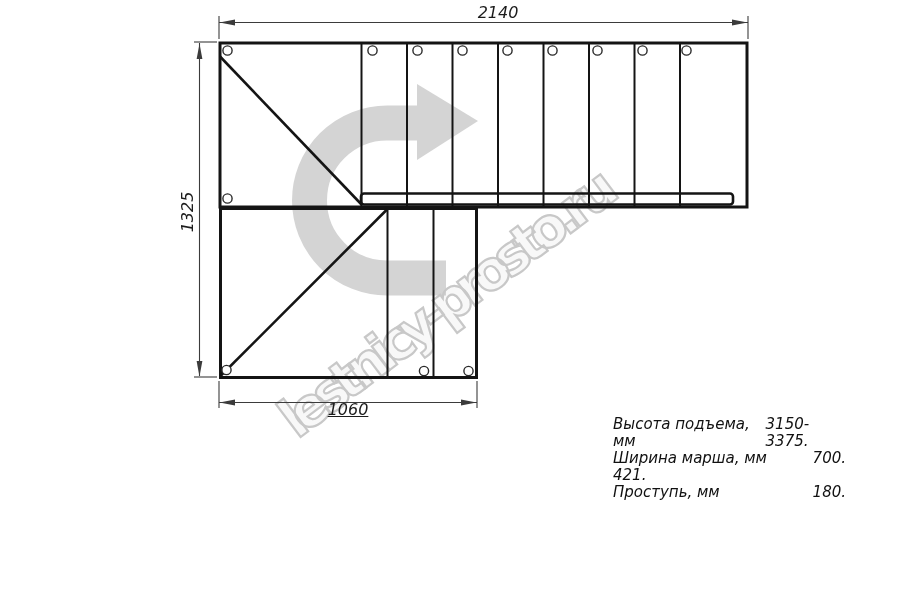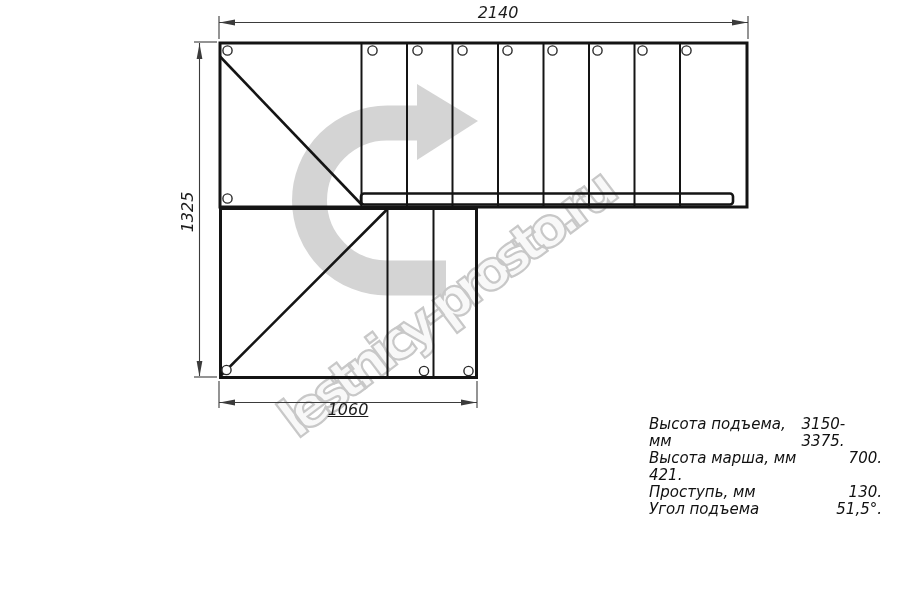--- a/index.html
+++ b/index.html
@@ -20,21 +20,20 @@
     transform:translate(-50%,-50%) rotate(-37deg);
     font-size:54px;font-weight:bold;letter-spacing:-8px;white-space:nowrap;
     color:rgba(200,200,200,0.12);
     -webkit-text-stroke:2.2px #c8c8c8;
     font-family:"DejaVu Sans",sans-serif;
   }
   .specs{
     position:absolute;left:613px;top:416px;width:233px;
     font-style:italic;font-size:15px;line-height:17px;color:#111111;
     font-family:"DejaVu Sans",sans-serif;
-    margin-left:36px;
   }
   .specs-row{display:flex;justify-content:space-between;}
   .specs-label{text-align:left;}
   .specs-value{}
 </style>
 </head>
 <body>
 
 <div class="canvas">
 
@@ -116,29 +115,25 @@
   <div class="dim-text dim-top">2140</div>
   <div class="dim-text dim-left">1325</div>
   <div class="dim-text dim-bottom">1060</div>
 
   <div class="specs">
     <div class="specs-row">
       <span class="specs-label">Высота подъема, мм</span>
       <span class="specs-value">3150-3375.</span>
     </div>
     <div class="specs-row">
-      <span class="specs-label">Высота марша, мм</span>
+      <span class="specs-label">Ширина марша, мм</span>
       <span class="specs-value">700.</span>
     </div>
     <div class="specs-row">
       <span class="specs-value">421.</span>
     </div>
     <div class="specs-row">
       <span class="specs-label">Проступь, мм</span>
-      <span class="specs-value">130.</span>
-    </div>
-    <div class="specs-row">
-      <span class="specs-label">Угол подъема</span>
-      <span class="specs-value">51,5°.</span>
+      <span class="specs-value">180.</span>
     </div>
   </div>
 
 </div>
 
 </body></html>

